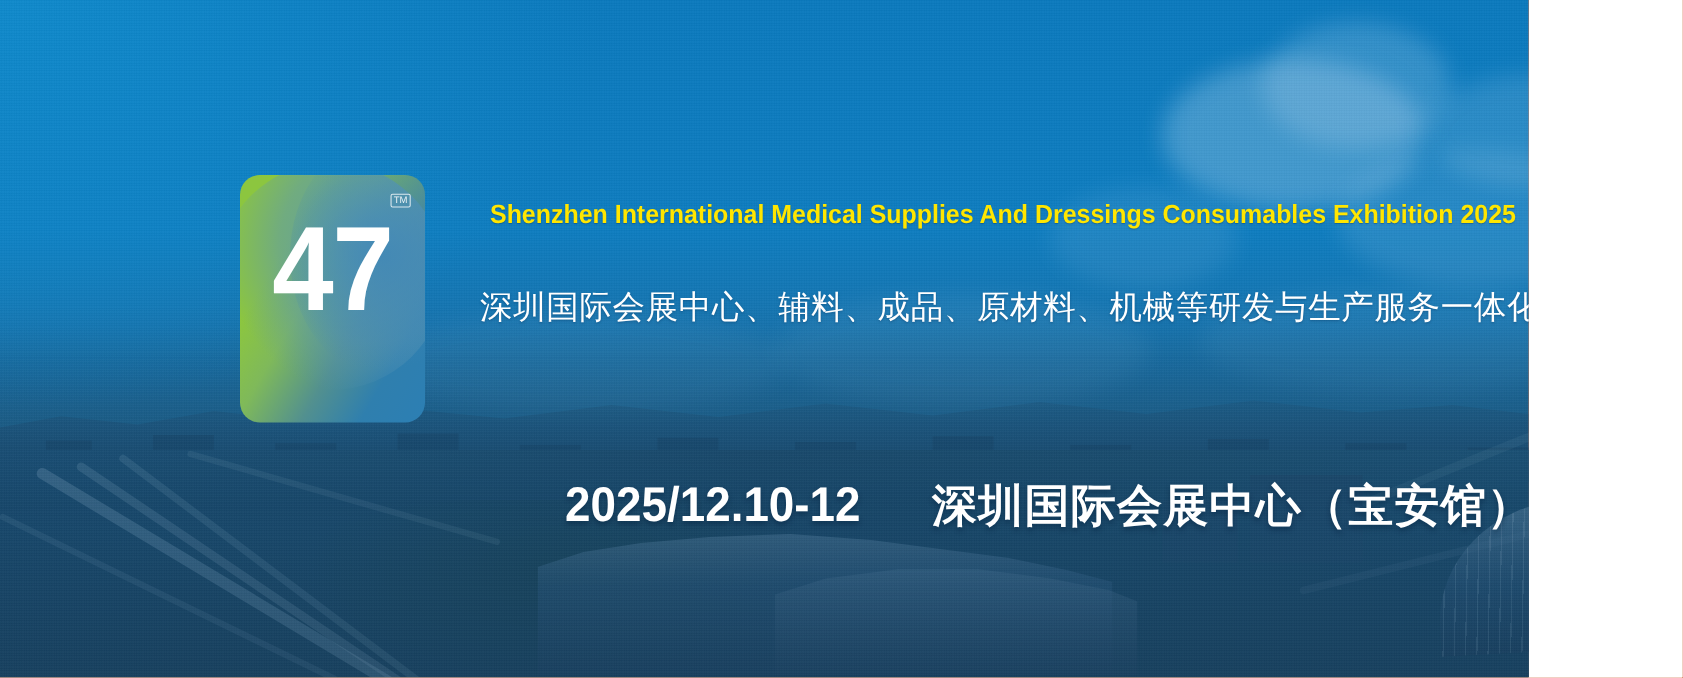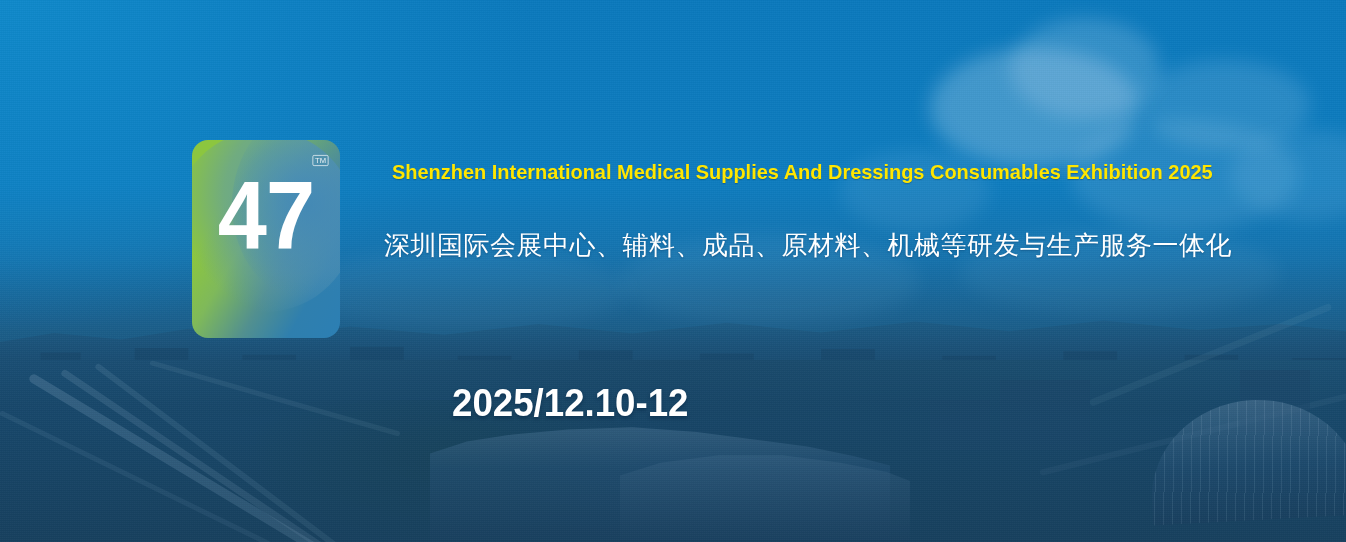--- a/index.html
+++ b/index.html
@@ -2,21 +2,21 @@
 <html><head>
 <meta charset="utf-8">
 <style>
   html, body {
     margin: 0;
     padding: 0;
     background: #ffffff;
   }
   #banner {
     position: relative;
-    width: 1346px;
+    width: 1223px;
     height: 542px;
     overflow: hidden;
     font-family: "Liberation Sans", "DejaVu Sans", sans-serif;
     background: #c2410c;
     user-select: none;
   }
 
   
   .bg-sky {
     position: absolute;
@@ -338,15 +338,16 @@
     <div class="badge-num">47</div>
   </div>
 
 
   <div class="title-en">Shenzhen International Medical Supplies And Dressings Consumables Exhibition 2025</div>
 
   <div class="tagline">深圳国际会展中心、辅料、成品、原材料、机械等研发与生产服务一体化</div>
 
   <div class="footer-row">
     <span class="date">2025/12.10-12</span>
+    <span class="venue">深圳国际会展中心（宝安馆）</span>
   </div>
 
 </div>
 
 </body></html>

